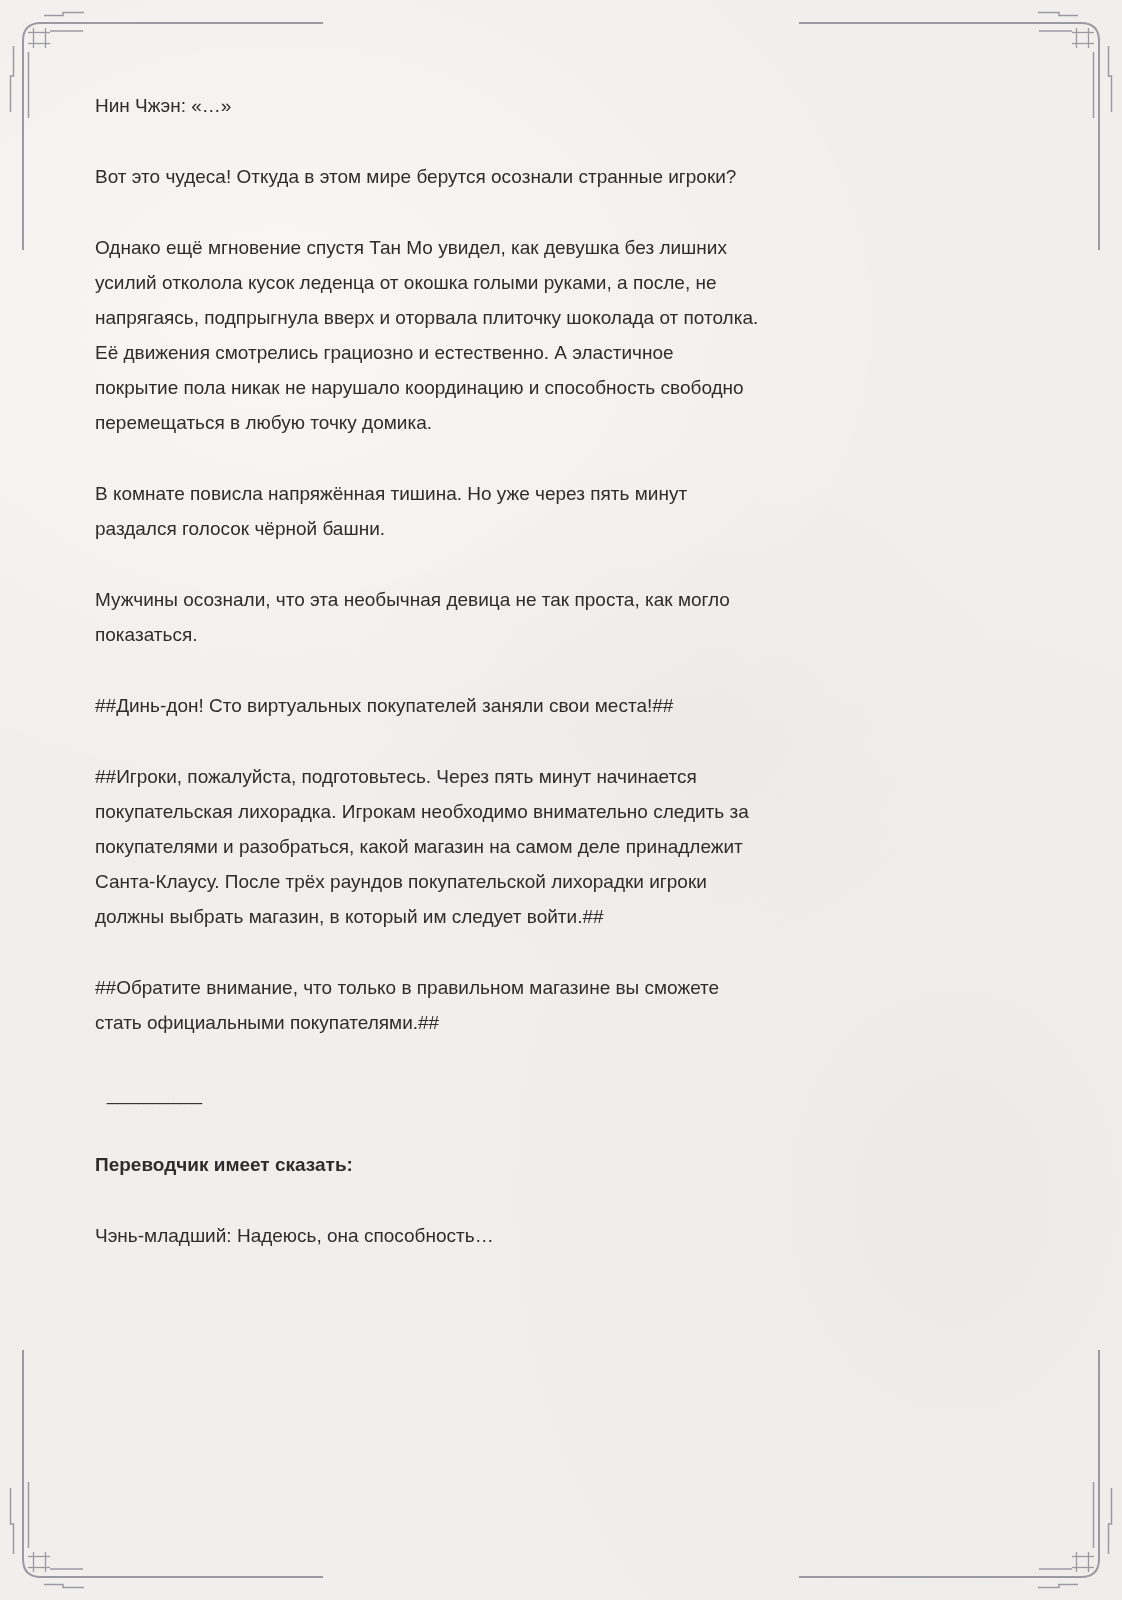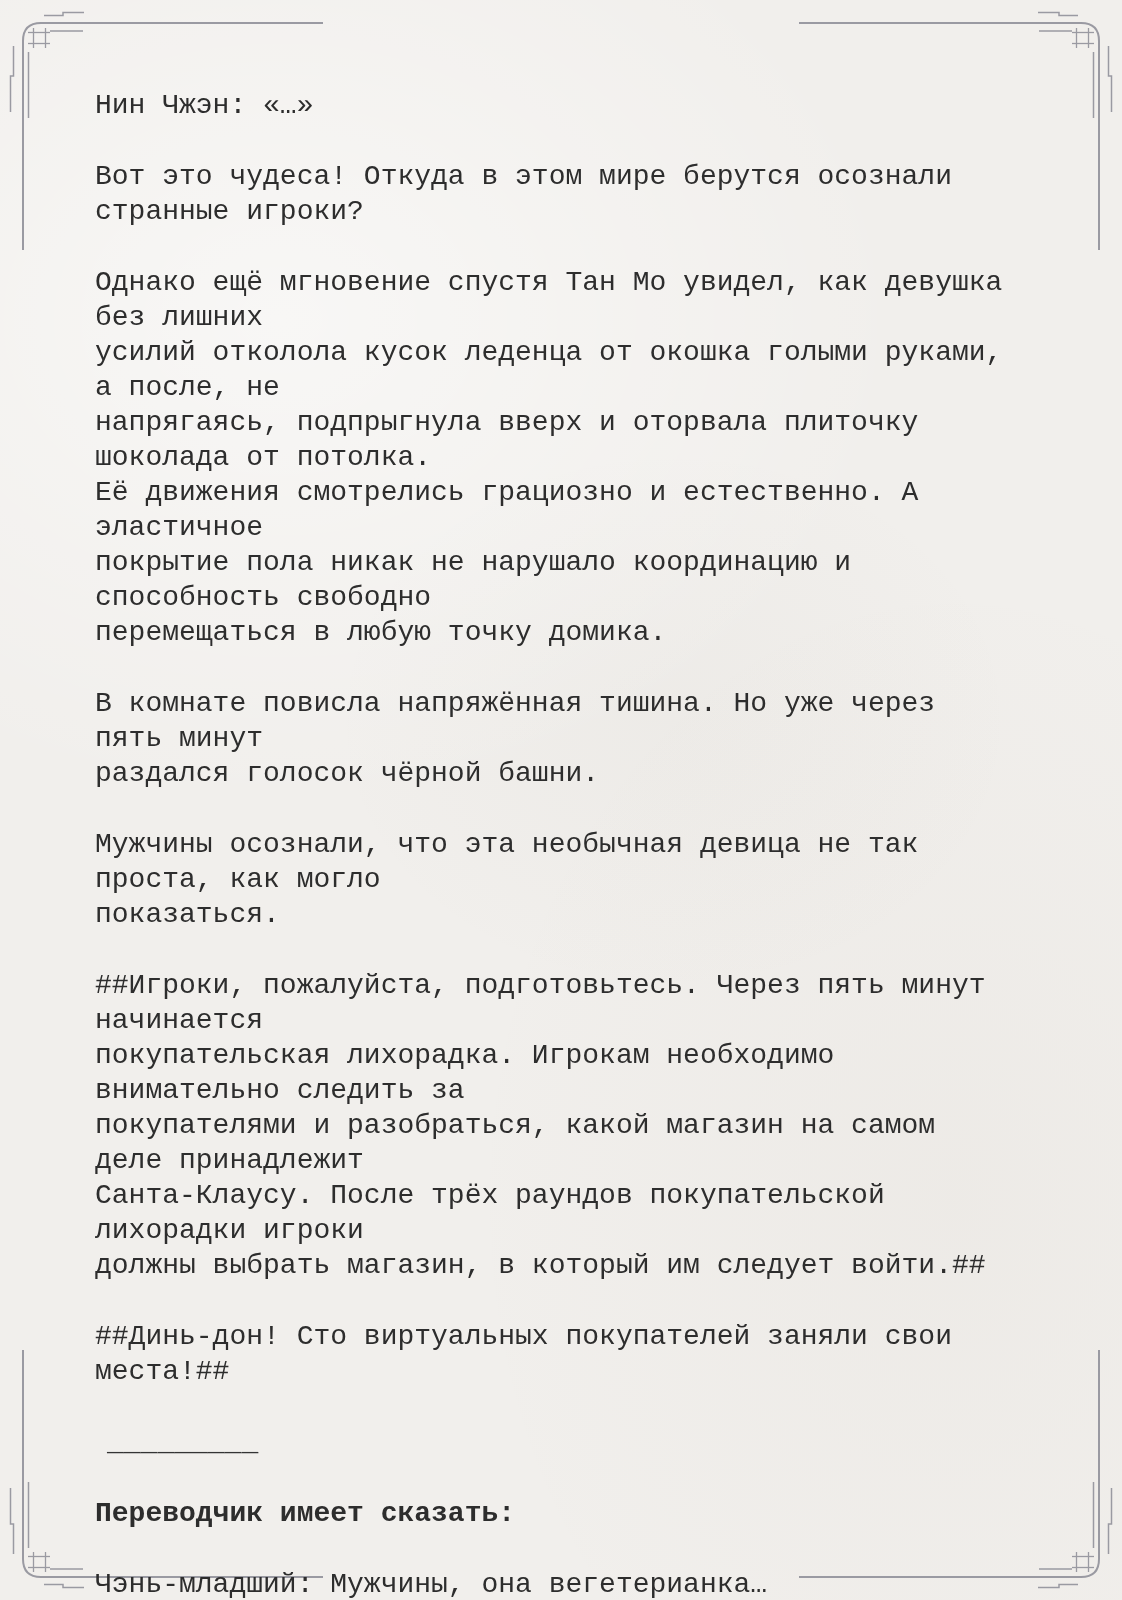--- a/index.html
+++ b/index.html
@@ -26,26 +26,25 @@
     width: 1122px; height: 1600px;
     pointer-events: none;
   }
   .body-text {
     position: absolute;
     left: 95px;
     top: 88px;
     width: 912px;
   }
   .body-text p {
-    font-size: 28px;
+    font-size: 19px;
     line-height: 35px;
     color: #2d2d2d;
     margin: 0 0 36px 0;
     white-space: pre-line;
-    font-family: Liberation Mono, monospace;
   }
   p.note-heading { font-weight: 700; }
   p.divider {
     margin-top: 12px;
     color: #343434;
     margin-left: 12px;
   }
 </style>
 </head>
 <body>
@@ -82,24 +81,26 @@
     <p>Однако ещё мгновение спустя Тан Мо увидел, как девушка без лишних
 усилий отколола кусок леденца от окошка голыми руками, а после, не
 напрягаясь, подпрыгнула вверх и оторвала плиточку шоколада от потолка.
 Её движения смотрелись грациозно и естественно. А эластичное
 покрытие пола никак не нарушало координацию и способность свободно
 перемещаться в любую точку домика.</p>
     <p>В комнате повисла напряжённая тишина. Но уже через пять минут
 раздался голосок чёрной башни.</p>
     <p>Мужчины осознали, что эта необычная девица не так проста, как могло
 показаться.</p>
+    <p>##Динь-дон! Сто виртуальных покупателей заняли свои места!##</p>
     <p>##Игроки, пожалуйста, подготовьтесь. Через пять минут начинается
 покупательская лихорадка. Игрокам необходимо внимательно следить за
 покупателями и разобраться, какой магазин на самом деле принадлежит
 Санта-Клаусу. После трёх раундов покупательской лихорадки игроки
 должны выбрать магазин, в который им следует войти.##</p>
-    <p>##Динь-дон! Сто виртуальных покупателей заняли свои места!##</p>
+    <p>##Обратите внимание, что только в правильном магазине вы сможете
+стать официальными покупателями.##</p>
     <p class="divider">_________</p>
     <p class="note-heading">Переводчик имеет сказать:</p>
-    <p>Чэнь-младший: Мужчины, она вегетерианка…</p>
+    <p>Чэнь-младший: Надеюсь, она способность…</p>
   </section>
 
 </main>
 
 </body></html>

